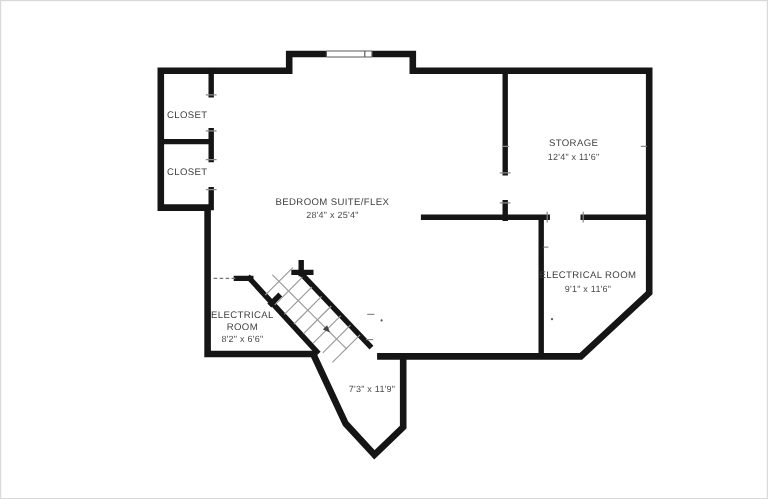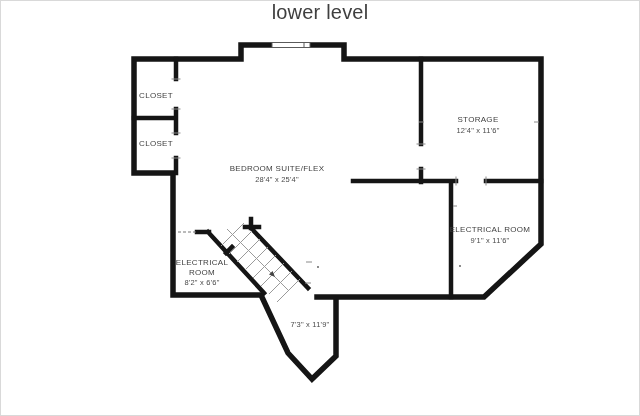--- a/index.html
+++ b/index.html
@@ -20,21 +20,20 @@
   .thin{stroke:#9a9a9a;stroke-width:1;fill:none;}
   .dash{stroke:#777;stroke-width:1;fill:none;stroke-dasharray:3 2;}
   .winline{stroke:#5a5a5a;stroke-width:1;fill:none;}
   .room-label{fill:#3e3e3e;font-size:8px;letter-spacing:0.3px;text-anchor:middle;}
   .room-dims{fill:#4a4a4a;font-size:7.5px;letter-spacing:0.2px;text-anchor:middle;}
 </style>
 </head>
 <body>
 
 <div class="page">
-  <div class="title">lower level</div>
 
   <svg width="640" height="416" viewBox="0 0 640 416">
 
     <path class="wall-ext" d="M 133 58 H 240 V 44 H 343 V 58 H 540 V 243 L 483 296 H 316
          M 335 296 V 355 L 311 378 L 287 352 L 260 294 H 172 V 172 H 133 V 58"></path>
 
     <path class="wall-int" d="M 175 58 V 78  M 175 108 V 132  M 175 157 V 172
          M 133 117 H 175
          M 420 58 V 143  M 420 168 V 181
          M 352 180 H 455  M 485 180 H 540

